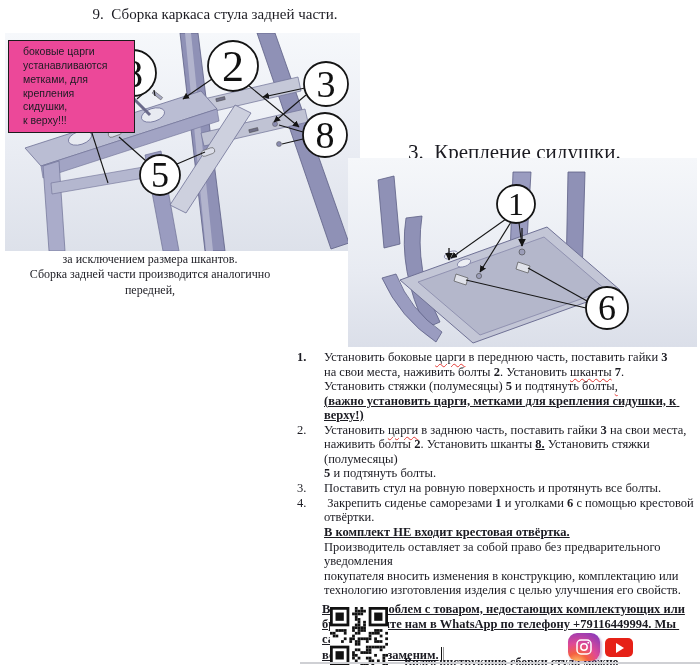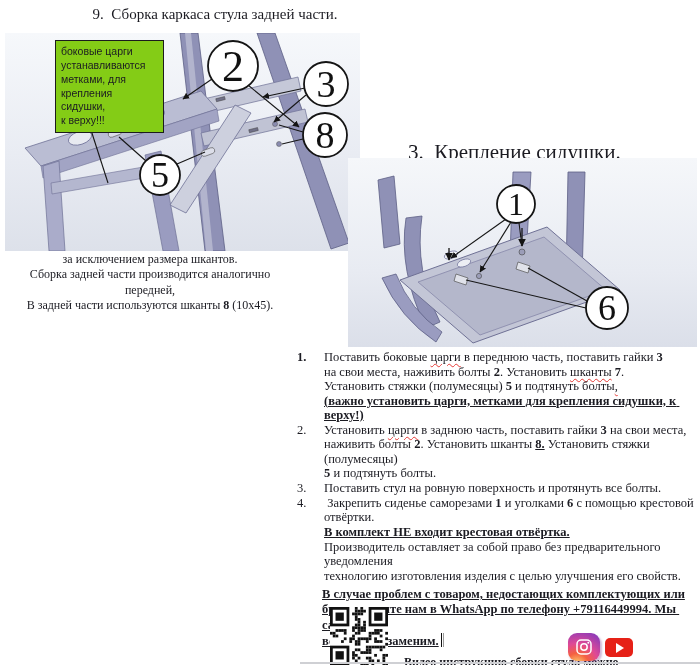--- a/index.html
+++ b/index.html
@@ -8,22 +8,22 @@
   .abs{position:absolute;}
   .tline{white-space:pre-wrap;}
   .b{font-weight:bold;}
   .u{text-decoration:underline;}
   .sp{text-decoration:underline;text-decoration-style:wavy;text-decoration-color:#e53935;
       text-decoration-thickness:1px;text-underline-offset:2px;}
   .caret{display:inline-block;width:1.5px;height:14px;background:#111;margin-left:2px;vertical-align:-2px;
          box-shadow:1px 0 0 #fff,2px 0 0 #9a9a9a;}
   .h2{left:45px;top:6px;width:340px;text-align:center;font-size:15px;}
   .h3{left:408px;top:140px;font-size:21px;}
-  .notebox{left:8px;top:40px;width:97px;background:#84cc16;border:1.5px solid #1c1c1c;
-           padding:4px 5px;font-family:"Liberation Sans",sans-serif;font-size:10.5px;line-height:1.32;z-index:3;margin-left:47px;}
+  .notebox{left:8px;top:40px;width:97px;background:#ec4899;border:1.5px solid #1c1c1c;
+           padding:4px 14px;font-family:"Liberation Sans",sans-serif;font-size:10.5px;line-height:1.32;z-index:3;}
   .caption{left:4px;top:252px;width:292px;text-align:center;font-size:12px;}
   .caption .tline{line-height:15.4px;}
   .ins{left:295px;top:350px;width:404px;font-size:12.5px;}
   .ins .item{display:flex;}
   .ins .num{width:27px;flex:0 0 27px;padding-left:2px;}
   .ins .tline{line-height:14.55px;}
   .numb{font-weight:bold;}
   .warranty{margin-left:27px;margin-top:4px;font-size:12.5px;}
   .warranty .tline{line-height:15.2px;}
   .video-text{left:404px;top:606px;width:280px;font-size:12px;font-weight:bold;}
@@ -131,21 +131,20 @@
     <div class="tline"><span>боковые царги</span></div>
     <div class="tline"><span>устанавливаются</span></div>
     <div class="tline"><span>метками, для</span></div>
     <div class="tline"><span>крепления сидушки,</span></div>
     <div class="tline"><span>к верху!!!</span></div>
   </div>
 
 <div class="abs caption">
     <div class="tline"><span>за исключением размера шкантов.</span></div>
     <div class="tline"><span>Сборка задней части производится аналогично передней,</span></div>
-    <div class="tline"><span>В задней части используются шканты </span><span class="b">8</span><span> (10х45).</span></div>
   </div>
 
 <div class="abs h3 tline">3.  Крепление сидушки.</div>
 
 <svg class="abs" style="left:348px;top:158px;" width="349" height="189" viewBox="0 0 349 189">
   <defs>
     <linearGradient id="bg2" x1="0" y1="0" x2="0" y2="1">
       <stop offset="0" stop-color="#f5f7fa"></stop>
         <stop offset="0.6" stop-color="#e8ebf2"></stop>
         <stop offset="1" stop-color="#dbdfe9"></stop>
@@ -187,21 +186,21 @@
   <g>
     <circle cx="259" cy="150" r="21" fill="#fff" stroke="#141414" stroke-width="1.8"></circle>
     <text class="callout" x="259" y="162" font-size="36" text-anchor="middle">6</text>
   </g>
 </svg>
 
 <div class="abs ins">
   <div class="item">
     <span class="num numb">1.</span>
     <div>
-        <div class="tline"><span>Поставить боковые </span><span class="sp">царги</span><span> в переднюю часть, поставить гайки </span><span class="b">3</span></div>
+        <div class="tline"><span>Установить боковые </span><span class="sp">царги</span><span> в переднюю часть, поставить гайки </span><span class="b">3</span></div>
         <div class="tline"><span>на свои места, наживить болты </span><span class="b">2</span><span>. Установить </span><span class="sp">шканты</span><span> </span><span class="b">7</span><span>.</span></div>
         <div class="tline"><span>Установить стяжки (полумесяцы) </span><span class="b">5</span><span> и подтянуть болты</span><span class="sp">,</span></div>
         <div class="tline"><span class="b u">(важно установить царги, метками для крепления сидушки, к верху!)</span></div>
       </div>
   </div>
   <div class="item">
     <span class="num">2.</span>
     <div>
         <div class="tline"><span>Установить </span><span class="sp">царги</span><span> в заднюю часть, поставить гайки </span><span class="b">3</span><span> на свои места,</span></div>
         <div class="tline"><span>наживить болты </span><span class="b">2</span><span>. Установить шканты </span><span class="b u">8.</span><span> Установить стяжки (полумесяцы)</span></div>
@@ -214,20 +213,21 @@
         <div class="tline"><span>Поставить стул на ровную поверхность и протянуть все болты.</span></div>
       </div>
   </div>
   <div class="item">
     <span class="num">4.</span>
     <div>
         <div class="tline"><span> Закрепить сиденье саморезами </span><span class="b">1</span><span> и уголками </span><span class="b">6</span><span> с помощью крестовой</span></div>
         <div class="tline"><span>отвёртки.</span></div>
         <div class="tline"><span class="b u">В комплект НЕ входит крестовая отвёртка.</span></div>
         <div class="tline"><span>Производитель оставляет за собой право без предварительного уведомления</span></div>
+        <div class="tline"><span>покупателя вносить изменения в конструкцию, комплектацию или</span></div>
         <div class="tline"><span>технологию изготовления изделия с целью улучшения его свойств.</span></div>
       </div>
   </div>
   <div class="warranty">
       <div class="tline"><span class="b u">В случае проблем с товаром, недостающих комплектующих или</span></div>
       <div class="tline"><span class="b u">брака пишите нам в WhatsApp по телефону +79116449994. Мы сами</span></div>
       <div class="tline"><span class="b u">всё быстро заменим.</span><span class="caret"></span></div>
     </div>
 </div>
 

